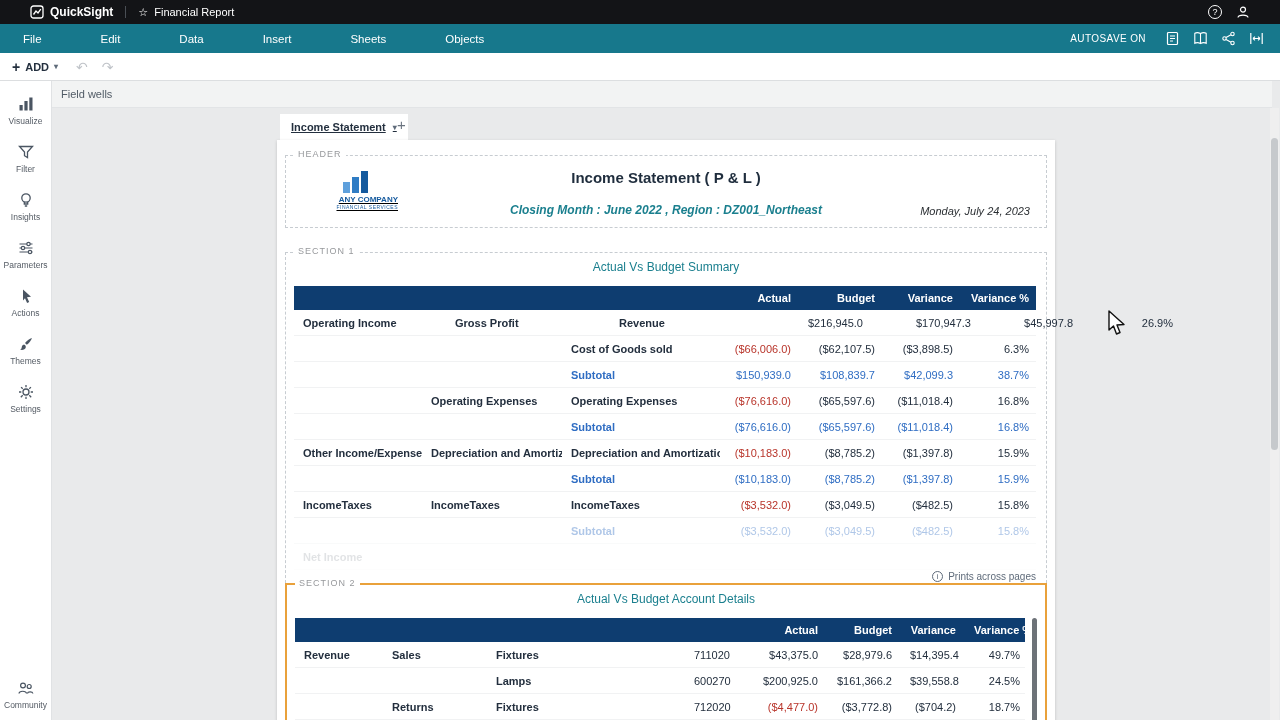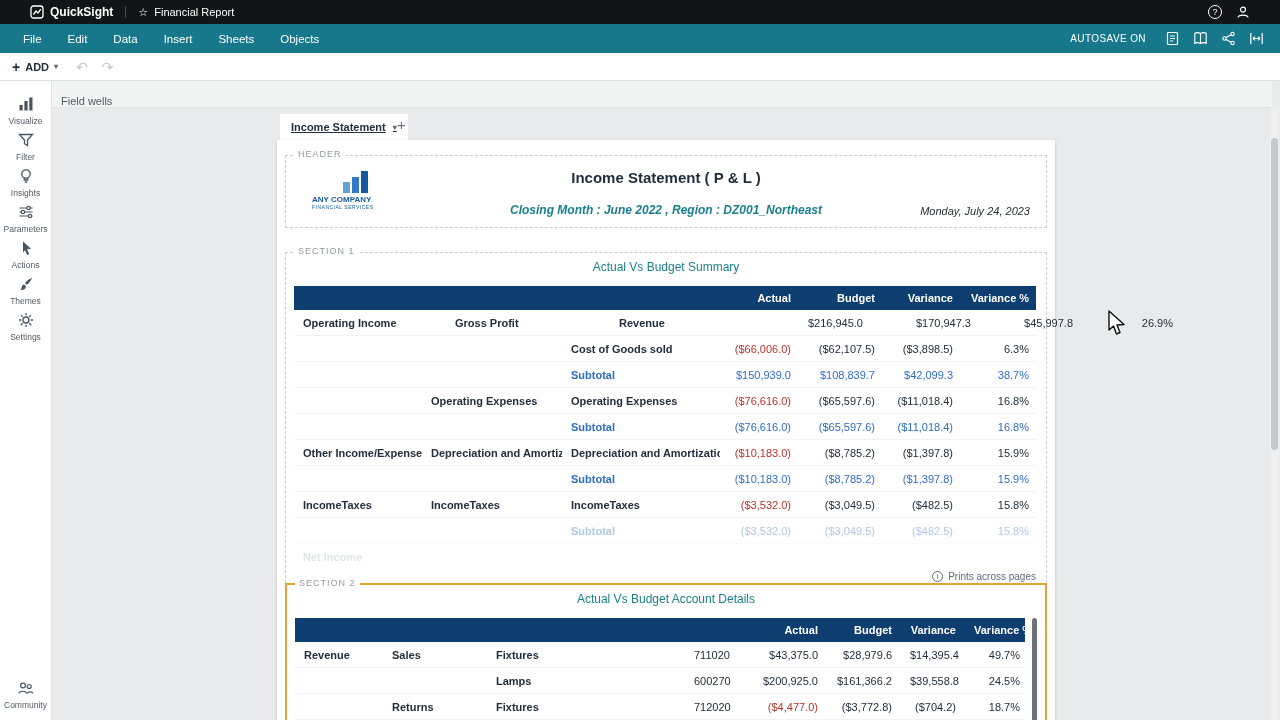--- a/index.html
+++ b/index.html
@@ -16,45 +16,45 @@
   .tb-sep { width:1px; height:12px; background:#4a4f55; margin:0 12px; }
   .star { font-size:11px; margin-right:6px; color:#fff; }
   .report-name { font-size:11px; }
   .tb-right { margin-left:auto; display:flex; align-items:center; gap:14px; }
   .help { width:14px; height:14px; border:1px solid #fff; border-radius:50%;
     font-size:9px; display:flex; align-items:center; justify-content:center; }
 
   
   .menubar { position:absolute; top:24px; left:0; width:1280px; height:29px;
     background:var(--menubar-teal,#17788c); color:#fff; display:flex; align-items:center;
-    padding:0 10px; z-index:39; }
+    padding:0 10px; z-index:39;gap:33px; }
   .menu-item { font-size:11.5px; padding:0 13px; cursor:default; }
   .mb-right { margin-left:auto; display:flex; align-items:center; gap:13px; padding-right:6px; }
   .autosave { font-size:10px; letter-spacing:.4px; margin-right:6px; }
 
   
   .toolbar { position:absolute; top:53px; left:0; width:1280px; height:28px; background:#fff;
     border-bottom:1px solid #dcdee0; display:flex; align-items:center; padding:0 12px; z-index:38; }
   .add-btn { display:flex; align-items:center; gap:5px; font-size:11px; font-weight:bold;
     color:#232f3e; margin-right:18px; }
   .add-btn .plus { font-size:14px; font-weight:bold; }
   .chev { font-size:8px; color:#5f6b7a; }
   .undo, .redo { font-size:14px; color:#c0c4c9; margin-right:14px; }
 
   
   .sidebar { position:absolute; top:81px; left:0; width:52px; bottom:0; background:#fff;
     border-right:1px solid #e0e2e4; display:flex; flex-direction:column; align-items:center;
-    padding:14px 0 10px 0; gap:5px; z-index:37; }
+    padding:14px 0 10px 0; gap:17px; z-index:37; }
   .side-item { display:flex; flex-direction:column; align-items:center; gap:3px; width:52px; }
   .side-item .lbl9 { font-size:8.5px; color:#545b64; }
   .side-bottom { margin-top:auto; }
 
   
   .fieldwells { position:absolute; top:81px; left:52px; right:8px; height:27px;
-    background:#f2f3f3; border-bottom:1px solid #e2e4e6; display:flex; align-items:flex-end;
+    background:#f2f3f3; border-bottom:1px solid #e2e4e6; display:flex; align-items:center;
     padding-left:9px; font-size:11px; color:#515b66; z-index:30; }
 
   
   .canvas { position:absolute; top:108px; left:52px; right:0; bottom:0; background:#e9eaeb; }
   .sheet-tab { position:absolute; left:228px; top:6px; height:26px; background:#fff;
     display:flex; align-items:center; gap:7px; padding:0 11px; font-size:11px; font-weight:bold;
     color:#232f3e;text-decoration:underline; }
   .new-sheet { position:absolute; left:345px; top:8px; font-size:15px; color:#6b7480; }
 
   .page { position:absolute; left:225px; top:32px; width:778px; height:840px; background:#fff;
@@ -62,21 +62,21 @@
 
   
   .dbox { position:absolute; left:8px; width:762px; border:1px dashed #c7ccd1; background:#fff; }
   .box-label { position:absolute; top:-7px; left:8px; background:#fff; padding:0 4px;
     font-size:9px; color:#97999c; letter-spacing:1px; }
   .box-header { top:15px; height:73px; }
   .box-s1 { top:112px; height:336px; }
   .box-s2 { top:443px; height:340px; border:2px solid var(--selected-section-orange,#e9a13b); }
 
   
-  .logo { position:absolute; left:26px; top:13px; width:86px; text-align:left; }
+  .logo { position:absolute; left:26px; top:13px; width:86px; text-align:right;text-decoration:underline; }
   .logo-bars { height:24px; display:flex; align-items:flex-end; justify-content:center; gap:2px; }
   .logo-bars i { display:block; width:7px; }
   .logo-bars .b1 { height:11px; background:#5ea0dc; }
   .logo-bars .b2 { height:16px; background:#2f7cc4; }
   .logo-bars .b3 { height:22px; background:#155a9e; }
   .logo-l1 { font-size:8px; font-weight:bold; color:var(--logo-blue,#155a9e); margin-top:2px; }
   .logo-l2 { font-size:5px; color:var(--logo-blue,#155a9e); letter-spacing:.5px; }
   .rtitle { position:absolute; left:0; right:0; top:13px; text-align:center; font-size:15px;
     font-weight:bold; color:#1f2d3d; }
   .rsub { position:absolute; left:0; right:0; top:47px; text-align:center; font-size:12px;

